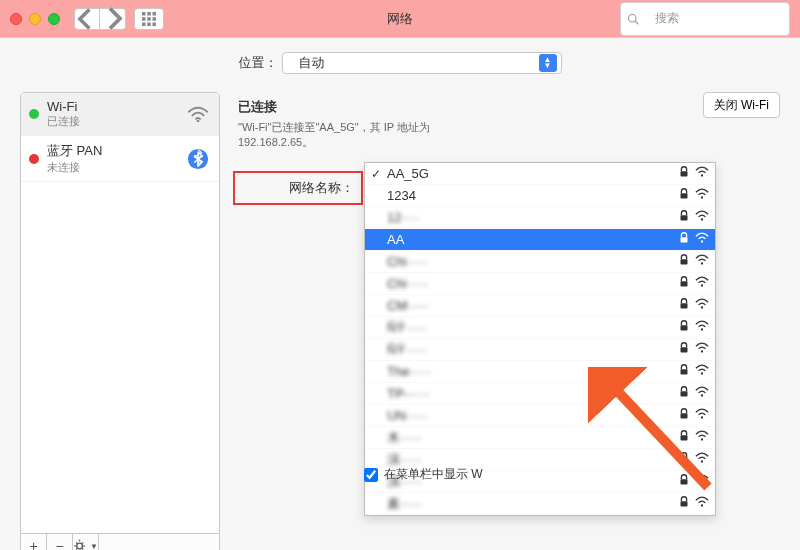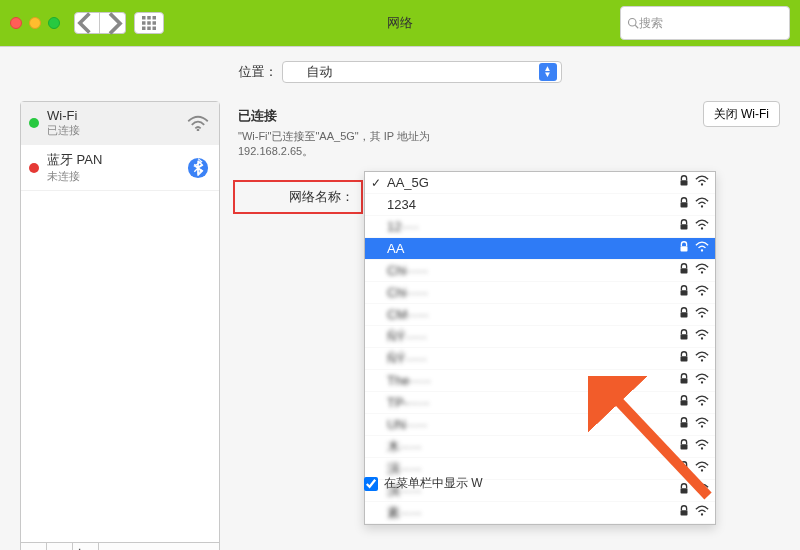--- a/index.html
+++ b/index.html
@@ -1,33 +1,33 @@
 <!DOCTYPE html>
 <html><head>
 <meta charset="utf-8">
 <style>
   * { box-sizing: border-box; margin: 0; padding: 0; font-family: -apple-system, "Helvetica Neue", Arial, sans-serif; }
   body { background: #f6f6f6; width: 800px; height: 550px; overflow: hidden; position: relative; }
-  .titlebar { height: 47px; background: #84cc16; border-bottom: 1px solid #d0d0d0; display: flex; align-items: center; padding: 0 10px; }
+  .titlebar { height: 38px; background: #fca5a5; border-bottom: 1px solid #d0d0d0; display: flex; align-items: center; padding: 0 10px; }
   .traffic { display: flex; gap: 7px; }
   .dot { width: 12px; height: 12px; border-radius: 50%; }
   .dot.red { background: #ff5f57; border: 1px solid #e04640; }
   .dot.yellow { background: #ffbd2e; border: 1px solid #dfa023; }
   .dot.green { background: #28c940; border: 1px solid #1dad2f; }
   .navbtn { width: 26px; height: 22px; background: #fff; border: 1px solid #c8c8c8; border-radius: 4px; display: flex; align-items: center; justify-content: center; color: #888; font-size: 12px; }
   .navgroup { display: flex; margin-left: 14px; }
   .navgroup .navbtn:first-child { border-radius: 4px 0 0 4px; }
   .navgroup .navbtn:last-child { border-radius: 0 4px 4px 0; border-left: none; }
   .gridbtn { margin-left: 8px; width: 30px; }
   .title { position: absolute; left: 50%; transform: translateX(-50%); font-size: 13px; color: #333; }
   .searchwrap { margin-left: auto; }
-  .search { width: 170px; height: 22px; border: 1px solid #d0d0d0; border-radius: 4px; background: #fff; padding: 16px 6px; display: flex; align-items: center; gap: 0; color: #999; font-size: 12px; }
+  .search { width: 170px; height: 22px; border: 1px solid #d0d0d0; border-radius: 4px; background: #fff; padding: 16px 6px; display: flex; align-items: center; gap: 16px; color: #999; font-size: 12px; }
   .search svg { width: 12px; height: 12px; }
   .locationrow { display: flex; align-items: center; justify-content: center; padding: 14px 0 18px 0; font-size: 13px; color: #333; }
-  .select { display: inline-flex; align-items: center; background: #fff; border: 1px solid #c8c8c8; border-radius: 4px; height: 22px; padding: 0 4px 0 24px; min-width: 280px; justify-content: space-between; }
+  .select { display: inline-flex; align-items: center; background: #fff; border: 1px solid #c8c8c8; border-radius: 4px; height: 22px; padding: 0 4px 0 16px; min-width: 280px; justify-content: space-between; }
   .select .arrows { background: #3b82f6; width: 18px; height: 18px; border-radius: 3px; display: flex; flex-direction: column; align-items: center; justify-content: center; color: #fff; font-size: 8px; line-height: 6px; }
   .content { display: flex; padding: 0 20px; gap: 18px; }
   .sidebar { width: 200px; border: 1px solid #c8c8c8; border-radius: 4px; background: #fff; height: 467px; display: flex; flex-direction: column; }
   .services { flex: 1; }
   .svc { display: flex; align-items: center; padding: 6px 8px; gap: 8px; border-bottom: 1px solid #f0f0f0; }
   .svc.selected { background: #f0f0f0; }
   .statusdot { width: 10px; height: 10px; border-radius: 50%; flex-shrink: 0; }
   .svc-text { flex: 1; }
   .svc-name { font-size: 13px; font-weight: 500; color: #333; }
   .svc-status { font-size: 11px; color: #888; }

